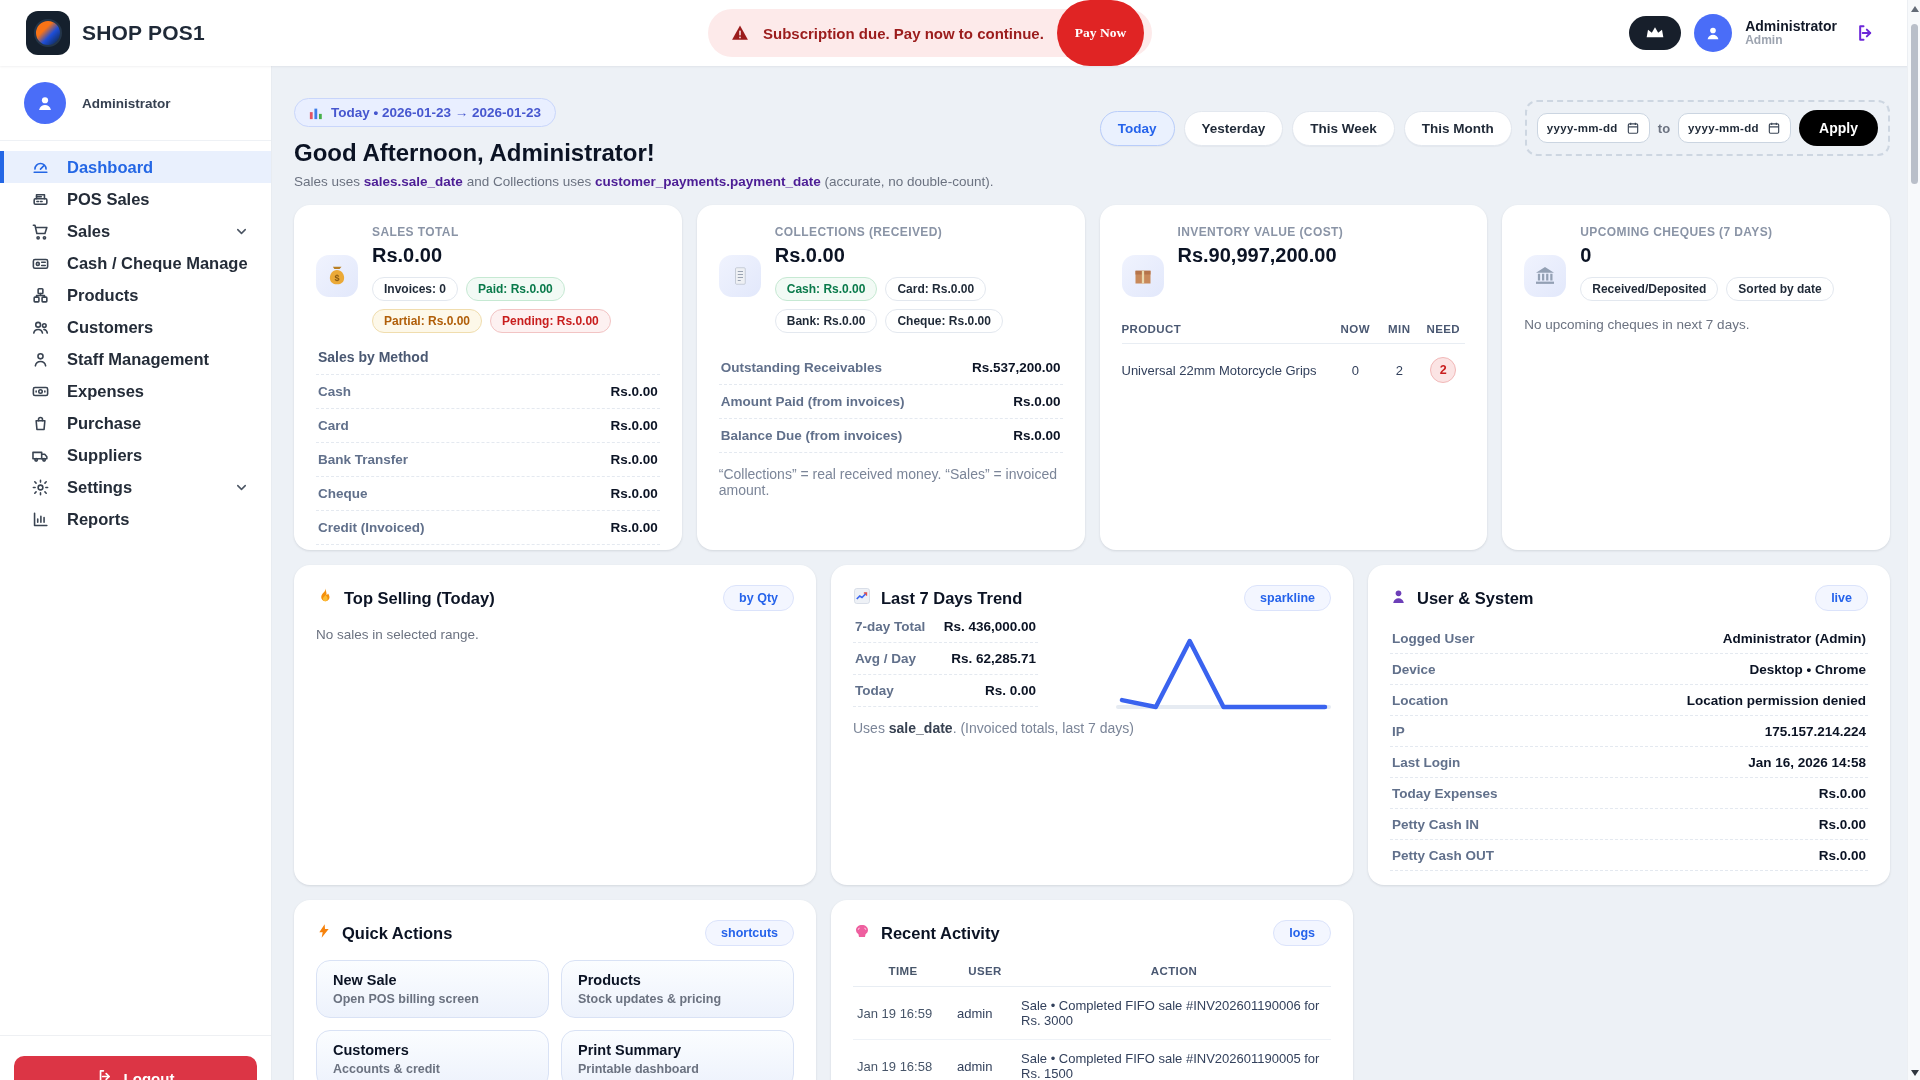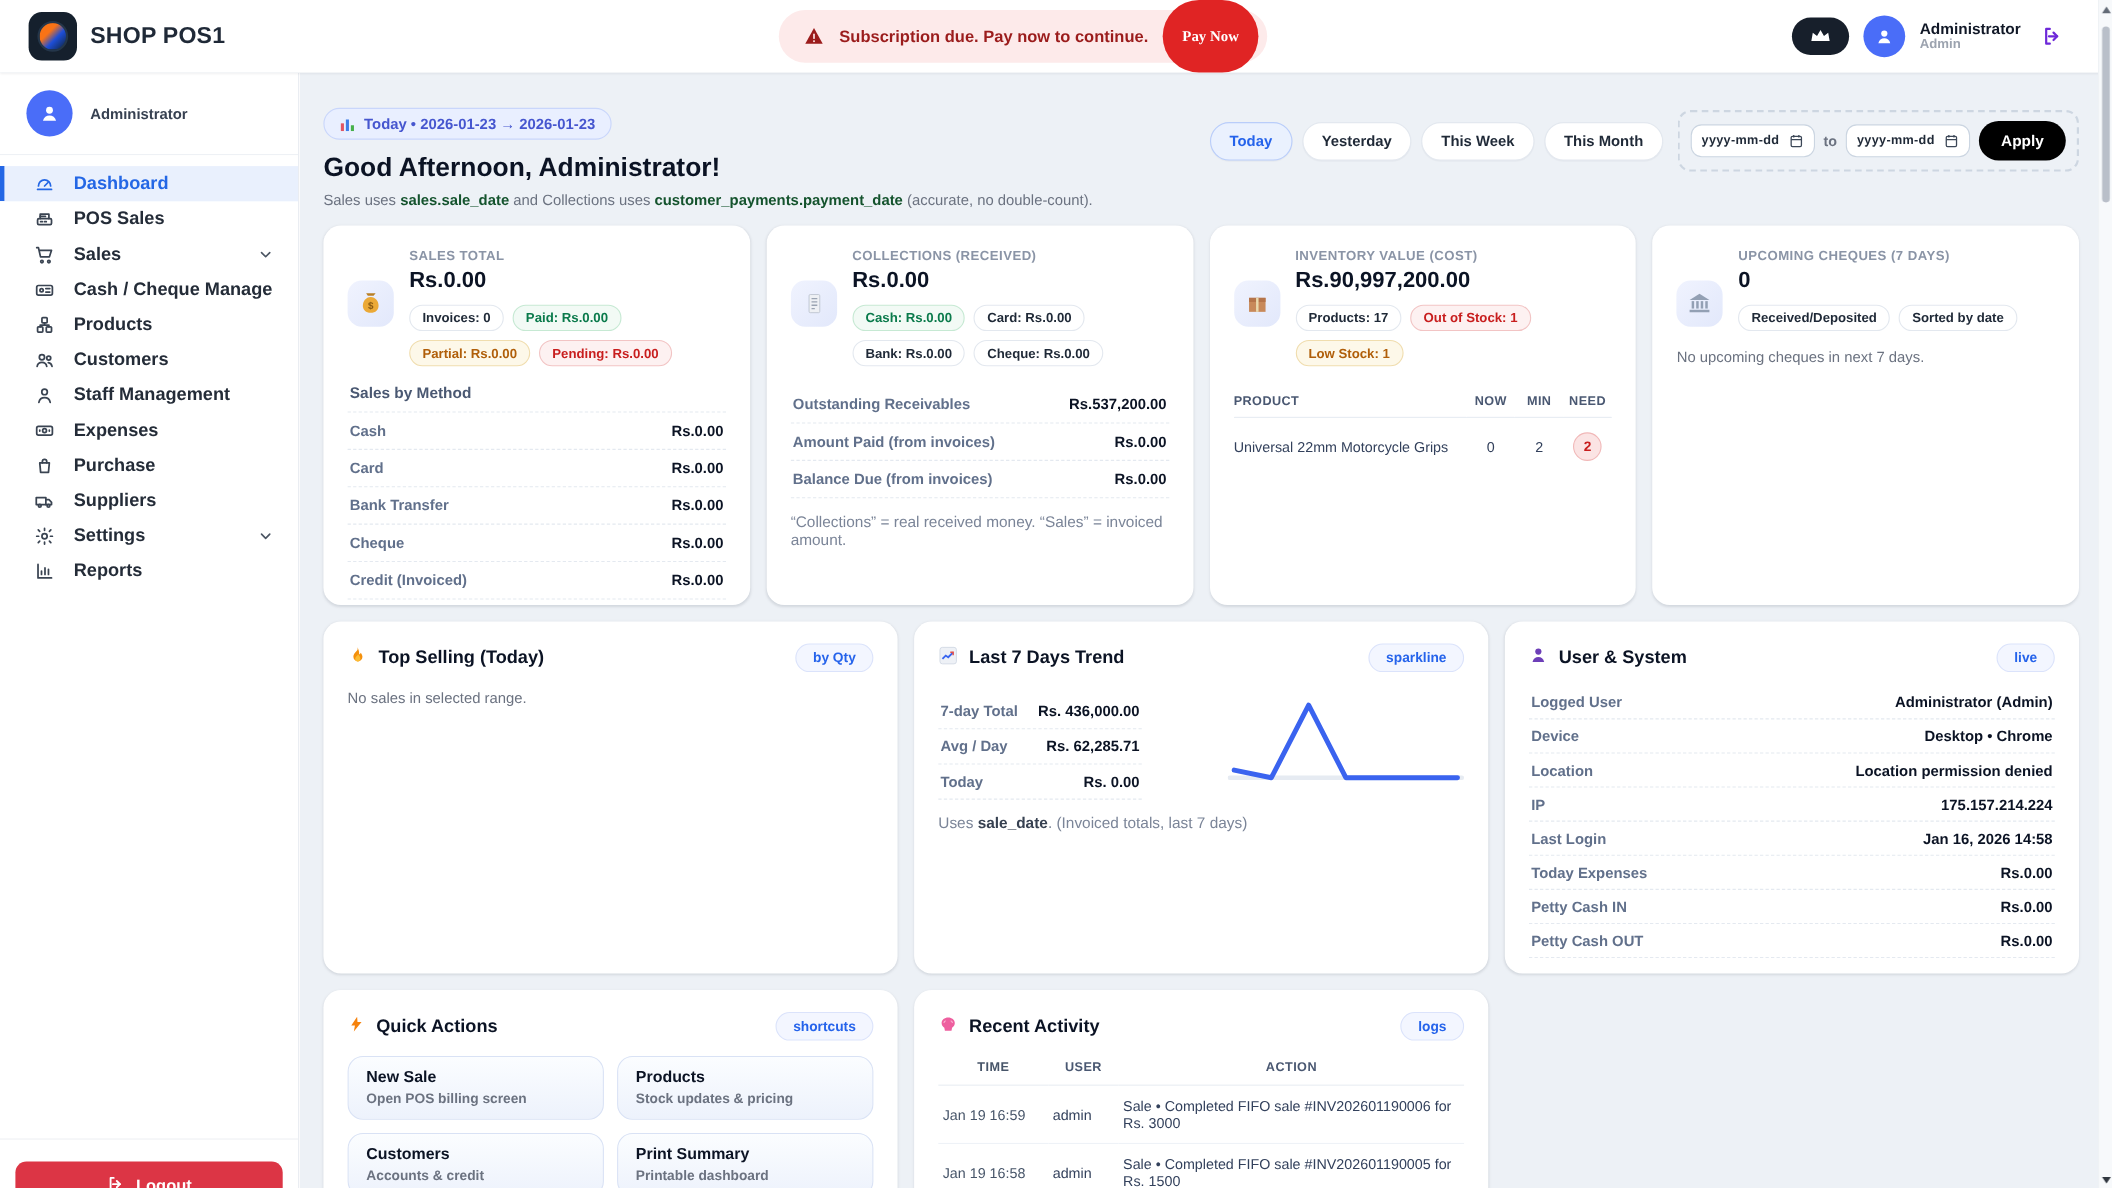--- a/index.html
+++ b/index.html
@@ -45,21 +45,21 @@
   .logout-btn { width:100%; height:44px; background:#dc3545; border:none; border-radius:10px; color:#fff;
               font-size:15px; font-weight:700; display:flex; align-items:center; justify-content:center; gap:10px; cursor:pointer; font-family:inherit; }
 
   
   .main { margin-left:272px; padding:90px 30px 0 22px; }
   .page-head { display:flex; justify-content:space-between; align-items:flex-start; margin:8px 0 16px; }
   .range-badge { display:inline-flex; align-items:center; gap:8px; background:#e9efff; border:1px solid #c9d6fb;
               color:#4656cf; font-weight:700; font-size:13.5px; padding:6px 14px; border-radius:999px; }
   h1 { font-size:24px; font-weight:800; color:#0b1324; margin:12px 0 7px; }
   .subtitle { font-size:13.5px; color:#6b7280; }
-  .subtitle b { color:#14532d; }
+  .subtitle b { color:#4c1d95; }
   .head-controls { display:flex; align-items:center; gap:9px; padding-top:2px; }
   .filter-btn { padding:9px 17px; border-radius:999px; border:1px solid #e3e8ef; background:#fff; font-weight:700;
               font-size:13.5px; color:#1f2937; cursor:pointer; font-family:inherit; box-shadow:0 1px 1px rgba(15,23,42,.04); }
   .filter-btn.active { background:#eaf1fe; border-color:#b9cdfa; color:#2563eb; }
   .range-box { display:flex; align-items:center; gap:8px; border:2px dashed #cdd6e1; border-radius:12px; padding:8px 10px; margin-left:4px; }
   .date-input { display:flex; align-items:center; gap:7px; border:1px solid #cbd5e1; border-radius:10px; background:#fff; padding:7px 9px; }
   .date-input input { border:none; outline:none; width:72px; font-size:11.5px; font-weight:700; color:#111827; font-family:inherit; letter-spacing:.3px; }
   .date-input input::placeholder { color:#1f2937; opacity:1; }
   .to-lbl { font-size:13px; color:#6b7280; font-weight:600; }
   .apply-btn { background:#000000; color:#fff; border:none; border-radius:999px; font-size:14px; font-weight:800;
@@ -96,21 +96,21 @@
   .inv-table td { font-size:13px; color:#33415c; padding:13px 0; }
   .need-pill { display:inline-flex; align-items:center; justify-content:center; width:26px; height:26px; border-radius:50%;
               background:#fbe4e4; border:1px solid #f1b8b8; color:#c81e1e; font-weight:800; font-size:12.5px; }
 
   .grid2 { display:grid; grid-template-columns:1fr 1fr 1fr; gap:15px; margin-bottom:15px; }
   .panel { height:320px; overflow:hidden; }
   .panel-head { display:flex; align-items:center; gap:10px; }
   .panel-title { font-size:16.5px; font-weight:800; color:#0b1324; }
   .pill { margin-left:auto; background:#f3f6ff; border:1px solid #dbe3fb; color:#2563eb; font-weight:700;
           font-size:12.5px; padding:5px 15px; border-radius:999px; white-space:nowrap; }
-  .trend-rows { width:185px; margin-top:20px; }
+  .trend-rows { width:185px; }
   .trend-rows .kv { padding:8px 2px; }
   .spark-wrap { position:absolute; right:22px; top:64px; width:215px; height:92px; }
   .usr-rows { margin-top:12px; }
   .usr-rows .kv { padding:7.5px 2px; }
 
   .grid3 { display:grid; grid-template-columns:1fr 1fr 1fr; gap:15px; }
   .panel3 { height:300px; overflow:hidden; }
   .qa-grid { display:grid; grid-template-columns:1fr 1fr; gap:12px; margin-top:14px; }
   .qa-tile { border:1px solid #d9e2f5; border-radius:14px; padding:11px 16px;
              background:linear-gradient(180deg,#fbfdff,#edf2fc); cursor:pointer; }
@@ -462,25 +462,20 @@
         <div class="kpi-icon">
           <svg width="24" height="24" viewBox="0 0 32 32">
               <rect x="6" y="9" width="20" height="17" fill="#c8895a"></rect>
               <rect x="6" y="9" width="20" height="5" fill="#b5744a"></rect>
               <rect x="14.5" y="9" width="3" height="17" fill="#ead9ad"></rect>
             </svg>
         </div>
         <div class="kpi-meta">
           <div class="kpi-label">INVENTORY VALUE (COST)</div>
           <div class="kpi-value">Rs.90,997,200.00</div>
-          <div class="badges">
-            <span class="badge neutral">Products: 17</span>
-            <span class="badge red">Out of Stock: 1</span>
-            <span class="badge amber">Low Stock: 1</span>
-          </div>
         </div>
       </div>
       <table class="inv-table">
         <thead>
           <tr>
             <th>PRODUCT</th>
             <th class="c">NOW</th>
             <th class="c">MIN</th>
             <th class="c">NEED</th>
           </tr>

